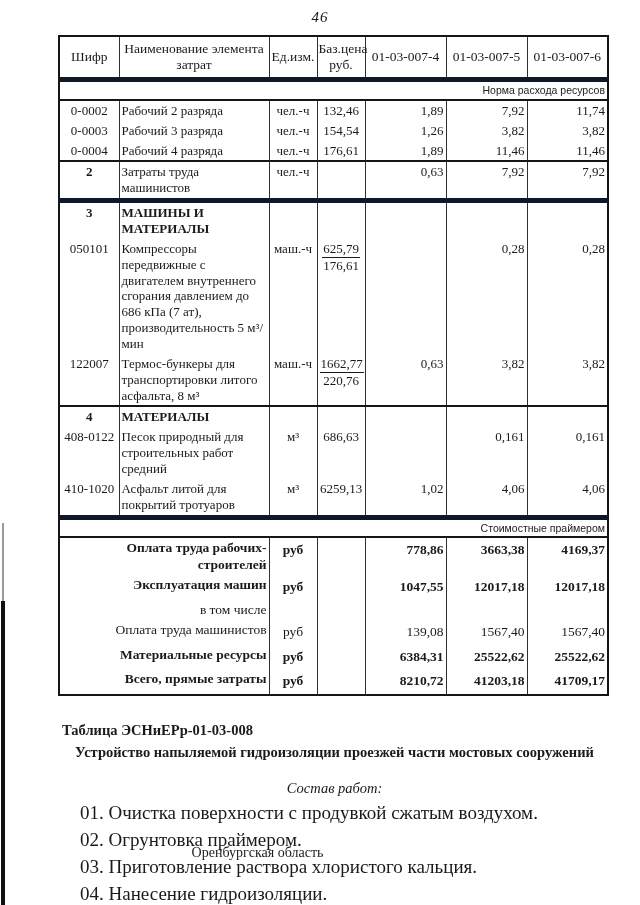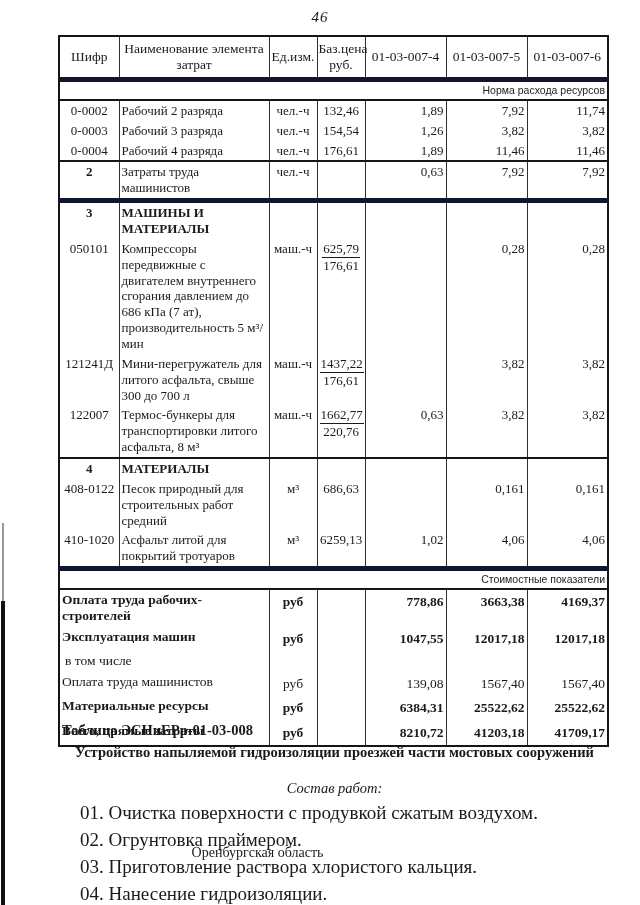--- a/index.html
+++ b/index.html
@@ -57,21 +57,21 @@
   td.base { text-align: center; }
   td.val  { text-align: right; padding-right: 12px; }
   .b { font-weight: bold; }
   .frac-num {
     display: inline-block;
     border-bottom: 1px solid #1a1a1a;
     padding: 0 1px;
   }
   .frac-den { display: block; }
   td.tlabel {
-    text-align: left;
+    text-align: right;
     padding: 4px 2px 4px 10px;
     font-size: 13.5px;
     line-height: 1.25;
   }
   td.tlabel.sub { padding-left: 5px; }
   tr.trow td.unit, tr.trow td.val { padding-top: 4px; padding-bottom: 4px; font-size: 13.5px; }
   
   .next-sec {
     position: absolute;
     left: 62px; top: 682px;
@@ -178,32 +178,20 @@
         <td class="unit">маш.-ч</td>
         <td class="base">
           <span class="frac-num">625,79</span>
           <span class="frac-den">176,61</span>
         </td>
         <td class="val"></td>
         <td class="val">0,28</td>
         <td class="val">0,28</td>
       </tr>
       <tr>
-        <td class="code">121241Д</td>
-        <td class="name">Мини-перегружатель для литого асфальта, свыше 300 до 700 л</td>
-        <td class="unit">маш.-ч</td>
-        <td class="base">
-          <span class="frac-num">1437,22</span>
-          <span class="frac-den">176,61</span>
-        </td>
-        <td class="val"></td>
-        <td class="val">3,82</td>
-        <td class="val">3,82</td>
-      </tr>
-      <tr>
         <td class="code">122007</td>
         <td class="name">Термос-бункеры для транспортировки литого асфальта, 8 м³</td>
         <td class="unit">маш.-ч</td>
         <td class="base">
           <span class="frac-num">1662,77</span>
           <span class="frac-den">220,76</span>
         </td>
         <td class="val">0,63</td>
         <td class="val">3,82</td>
         <td class="val">3,82</td>
@@ -231,21 +219,21 @@
         <td class="code">410-1020</td>
         <td class="name">Асфальт литой для покрытий тротуаров</td>
         <td class="unit">м³</td>
         <td class="base">6259,13</td>
         <td class="val">1,02</td>
         <td class="val">4,06</td>
         <td class="val">4,06</td>
       </tr>
 
       <tr class="bt">
-        <td class="subhead" colspan="7">Стоимостные показатели</td>
+        <td class="subhead" colspan="7">Стоимостные праймером</td>
       </tr>
 
       <tr class="bt2 trow">
         <td class="tlabel b" colspan="2">Оплата труда рабочих-строителей</td>
         <td class="unit b">руб</td>
         <td class="base"></td>
         <td class="val b">778,86</td>
         <td class="val b">3663,38</td>
         <td class="val b">4169,37</td>
       </tr>

